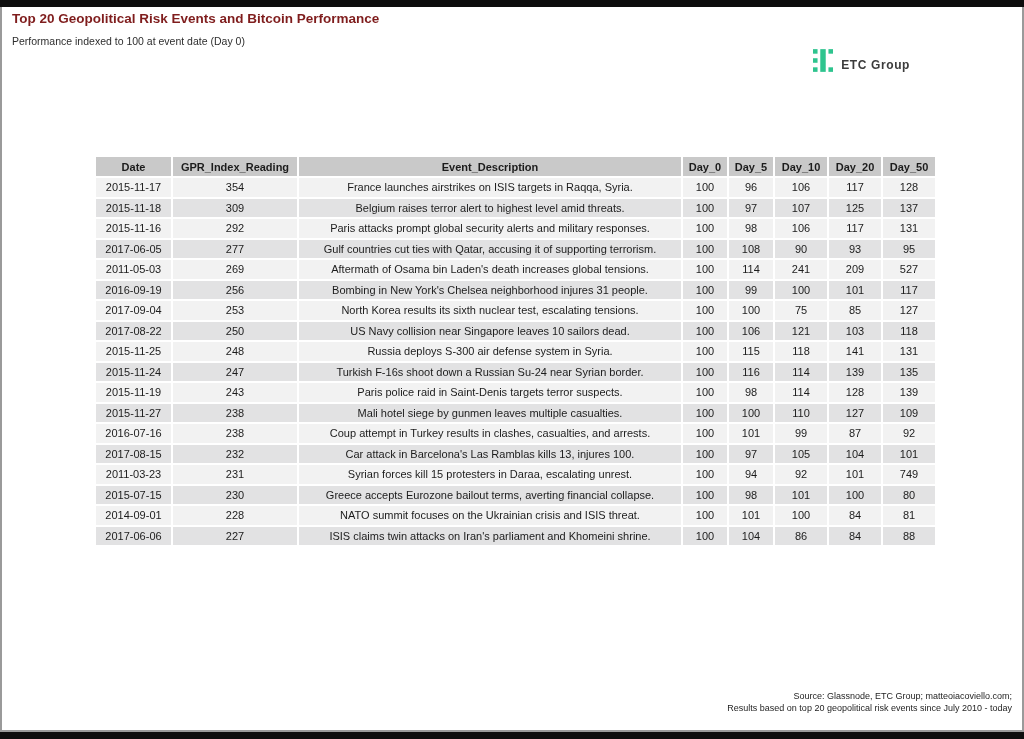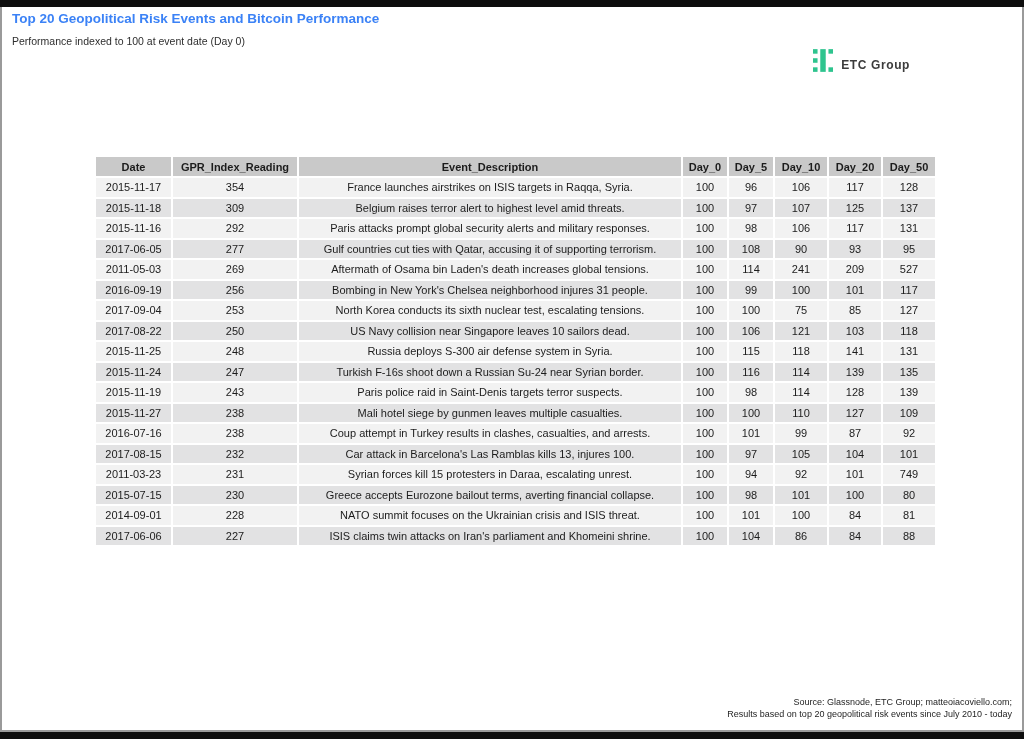--- a/index.html
+++ b/index.html
@@ -6,21 +6,21 @@
   body{
     width:1024px;height:739px;position:relative;background:#0d0d0d;
     font-family:"Liberation Sans", sans-serif; overflow:hidden;
   }
   .page{
     position:absolute;top:7px;left:0;right:0;bottom:7px;background:#ffffff;
     border-left:2px solid #9a9a9a;border-right:2px solid #9a9a9a;
     border-bottom:2px solid #9a9a9a;
   }
   .title{
-    position:absolute;top:4px;left:10px;font-size:13.5px;font-weight:bold;color:#3b82f6;
+    position:absolute;top:4px;left:10px;font-size:13.5px;font-weight:bold;color:#7f1d1d;
   }
   .subtitle{
     position:absolute;top:28px;left:10px;font-size:10.5px;color:#2e2e2e;
   }
   .logo{
     position:absolute;top:42px;right:112px;display:flex;align-items:flex-end;gap:8px;
   }
   .logo-text{font-size:12px;font-weight:bold;color:#3c3c3c;letter-spacing:0.6px;}
   .tablewrap{position:absolute;left:92px;top:148px;width:843px;}
   table{
@@ -33,21 +33,21 @@
   }
   td{
     height:16.5px;padding:1px 2px;text-align:center;white-space:nowrap;overflow:hidden;
   }
   tbody tr:nth-child(odd) td{background:#f2f2f2;}
   tbody tr:nth-child(even) td{background:#e2e2e3;}
   col.c0{width:75px;} col.c1{width:124px;} col.c2{width:382px;}
   col.c3{width:44px;} col.c4{width:44px;} col.c5{width:52px;}
   col.c6{width:52px;} col.c7{width:52px;}
   .footer{
-    position:absolute;right:10px;bottom:10px;text-align:right;font-size:9px;
+    position:absolute;right:10px;bottom:16px;text-align:right;font-size:9px;
     color:#1e1e1e;line-height:1.35;
   }
 </style>
 </head>
 <body>
 
 <div class="page">
 
   <div class="title">Top 20 Geopolitical Risk Events and Bitcoin Performance</div>
   <div class="subtitle">Performance indexed to 100 at event date (Day 0)</div>
@@ -149,21 +149,21 @@
             <td>Bombing in New York's Chelsea neighborhood injures 31 people.</td>
             <td>100</td>
             <td>99</td>
             <td>100</td>
             <td>101</td>
             <td>117</td>
           </tr>
           <tr>
             <td>2017-09-04</td>
             <td>253</td>
-            <td>North Korea conducts its sixth nuclear test, escalating tensions.</td>
+            <td>North Korea results its sixth nuclear test, escalating tensions.</td>
             <td>100</td>
             <td>100</td>
             <td>75</td>
             <td>85</td>
             <td>127</td>
           </tr>
           <tr>
             <td>2017-08-22</td>
             <td>250</td>
             <td>US Navy collision near Singapore leaves 10 sailors dead.</td>

